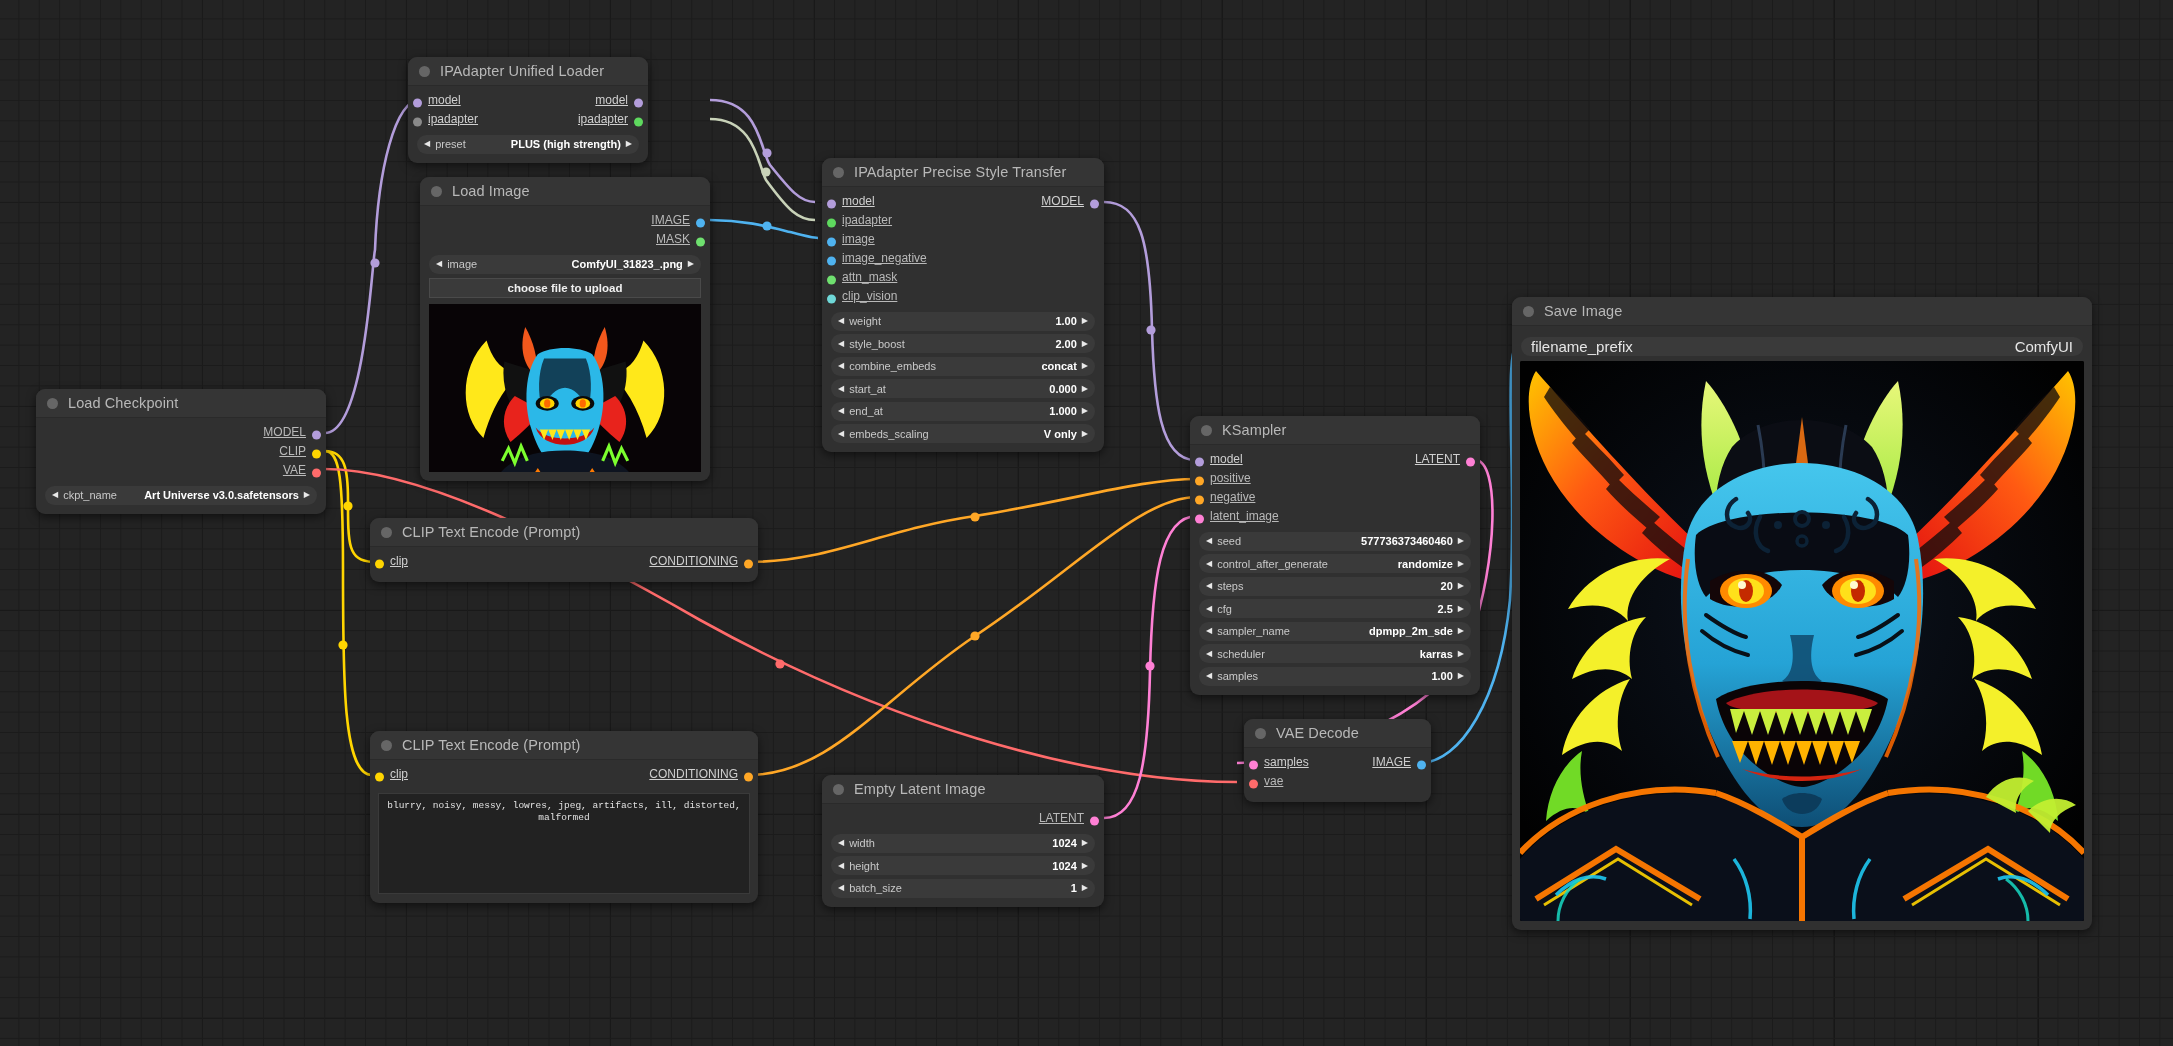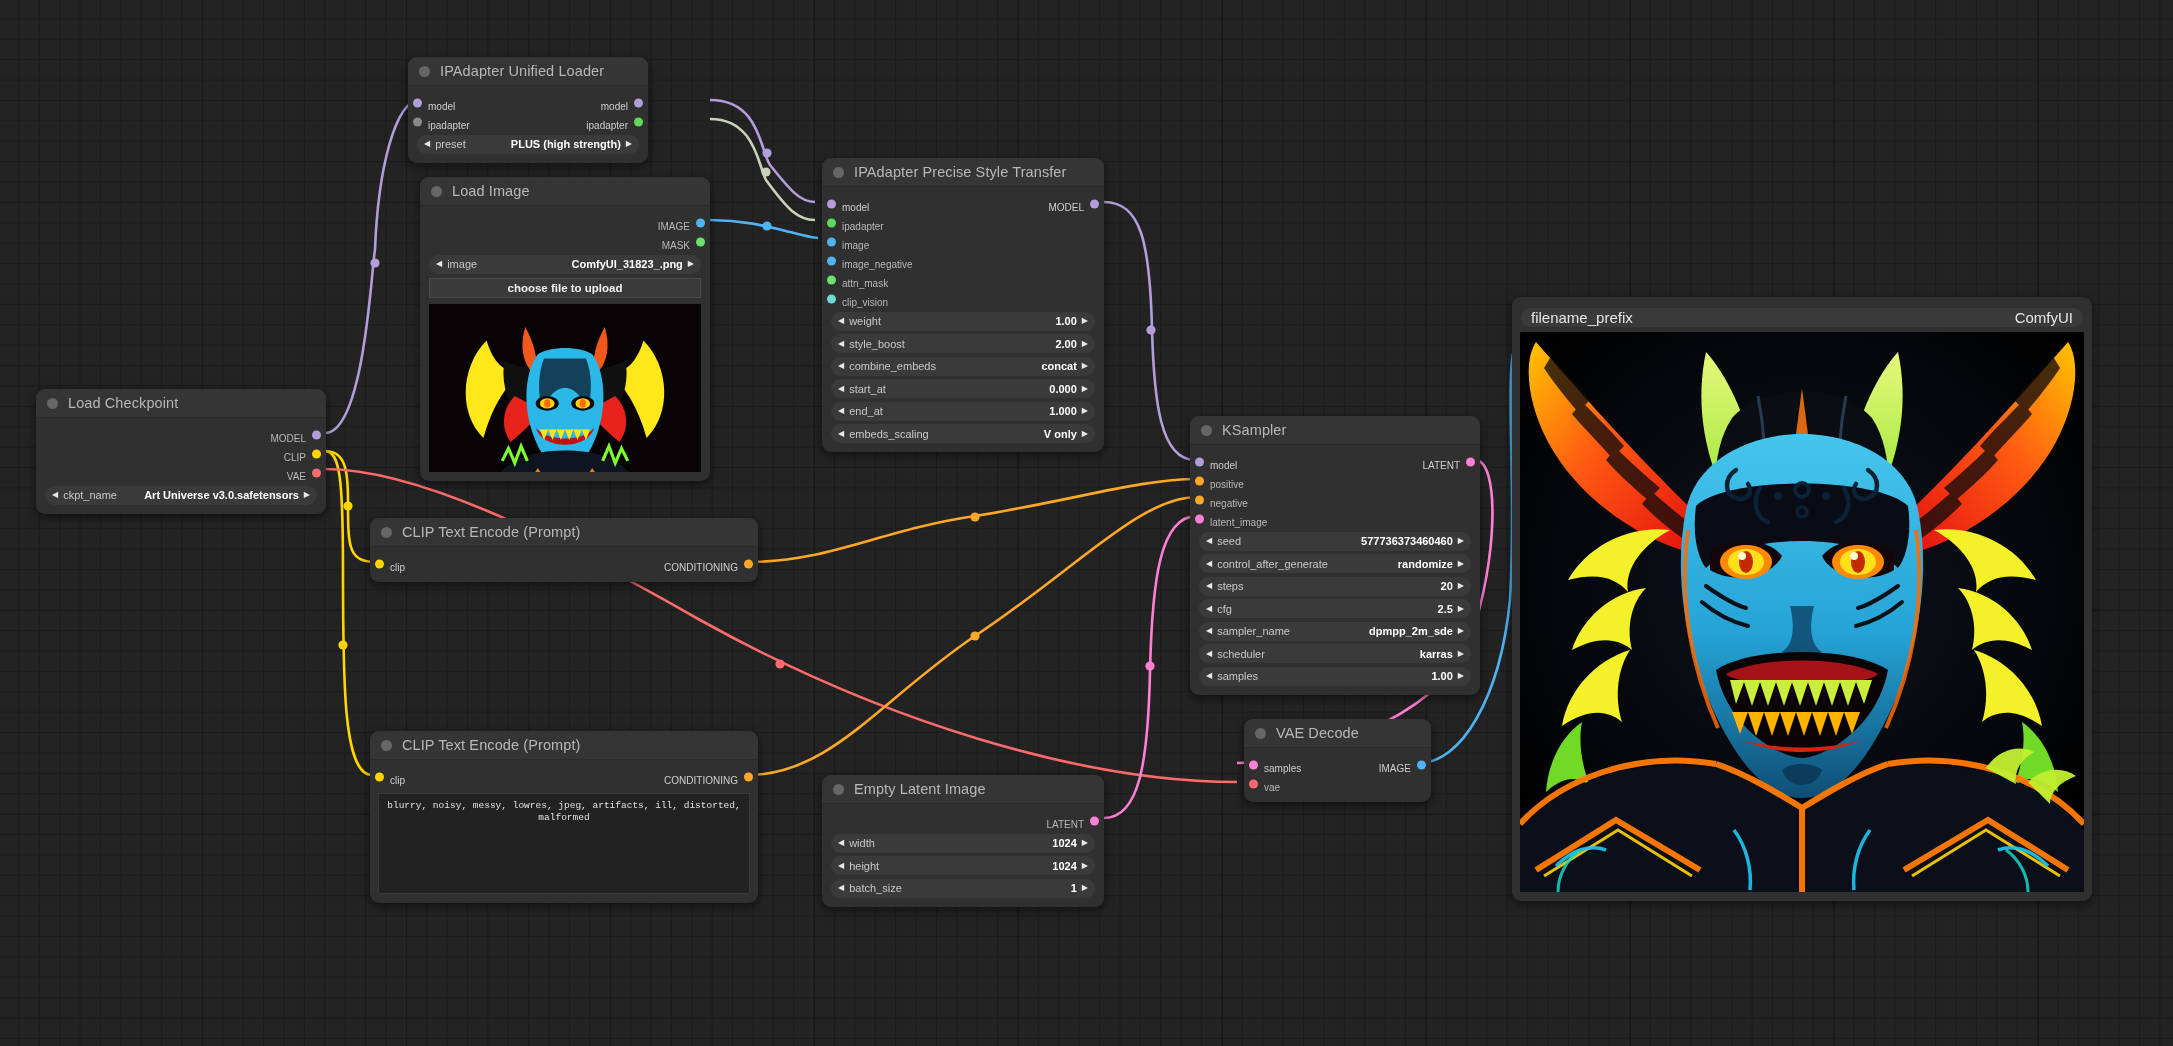--- a/index.html
+++ b/index.html
@@ -44,22 +44,23 @@
   .title-dot {
     width: 11px; height: 11px; border-radius: 50%;
     background: #666; margin-right: 10px; flex: 0 0 auto;
   }
   .title-text { font-size: 14.5px; color: #b8b8b8; white-space: nowrap; letter-spacing: .1px; }
   .node-body { padding: 7px 0 9px 0; position: relative; }
 
   .slot-row {
     position: relative;
     height: 19px;
-    display: flex; align-items: flex-end;
-    font-size: 10px;
+    display: flex; align-items: flex-start;
+    font-size: 12px;
+    text-decoration: underline;
   }
   .slot-in { padding-left: 20px; color: #b9b9b9; }
   .slot-out { justify-content: flex-end; padding-right: 20px; color: #b9b9b9; }
   .dual { justify-content: space-between; padding-left: 20px; padding-right: 20px; }
 
   .port {
     position: absolute; width: 9px; height: 9px; border-radius: 50%;
     top: 50%; transform: translateY(-50%);
   }
   .port.left { left: 5px; }
@@ -505,20 +506,24 @@
         <span class="port right" style="background:#4FB3F0;"></span>
       </div>
       <div class="slot-row slot-in">
         <span class="port left" style="background:#FF6B6B;"></span>
         <span>vae</span>
       </div>
     </div>
   </div>
 
   <div class="node" style="left:1512px; top:297px; width:580px;">
+    <div class="node-title">
+      <span class="title-dot"></span>
+      <span class="title-text">Save Image</span>
+    </div>
     <div class="node-body">
       <div class="widget-flat">
         <span class="wlabel">filename_prefix</span>
         <span class="wvalue">ComfyUI</span>
       </div>
       <div class="imgbox-big" style="height:560px;">
         <svg viewBox="0 0 564 564" preserveAspectRatio="xMidYMid slice">
           <defs>
             <radialGradient id="glow" cx="50%" cy="45%" r="62%">
               <stop offset="0%" stop-color="#0d1420"></stop>

